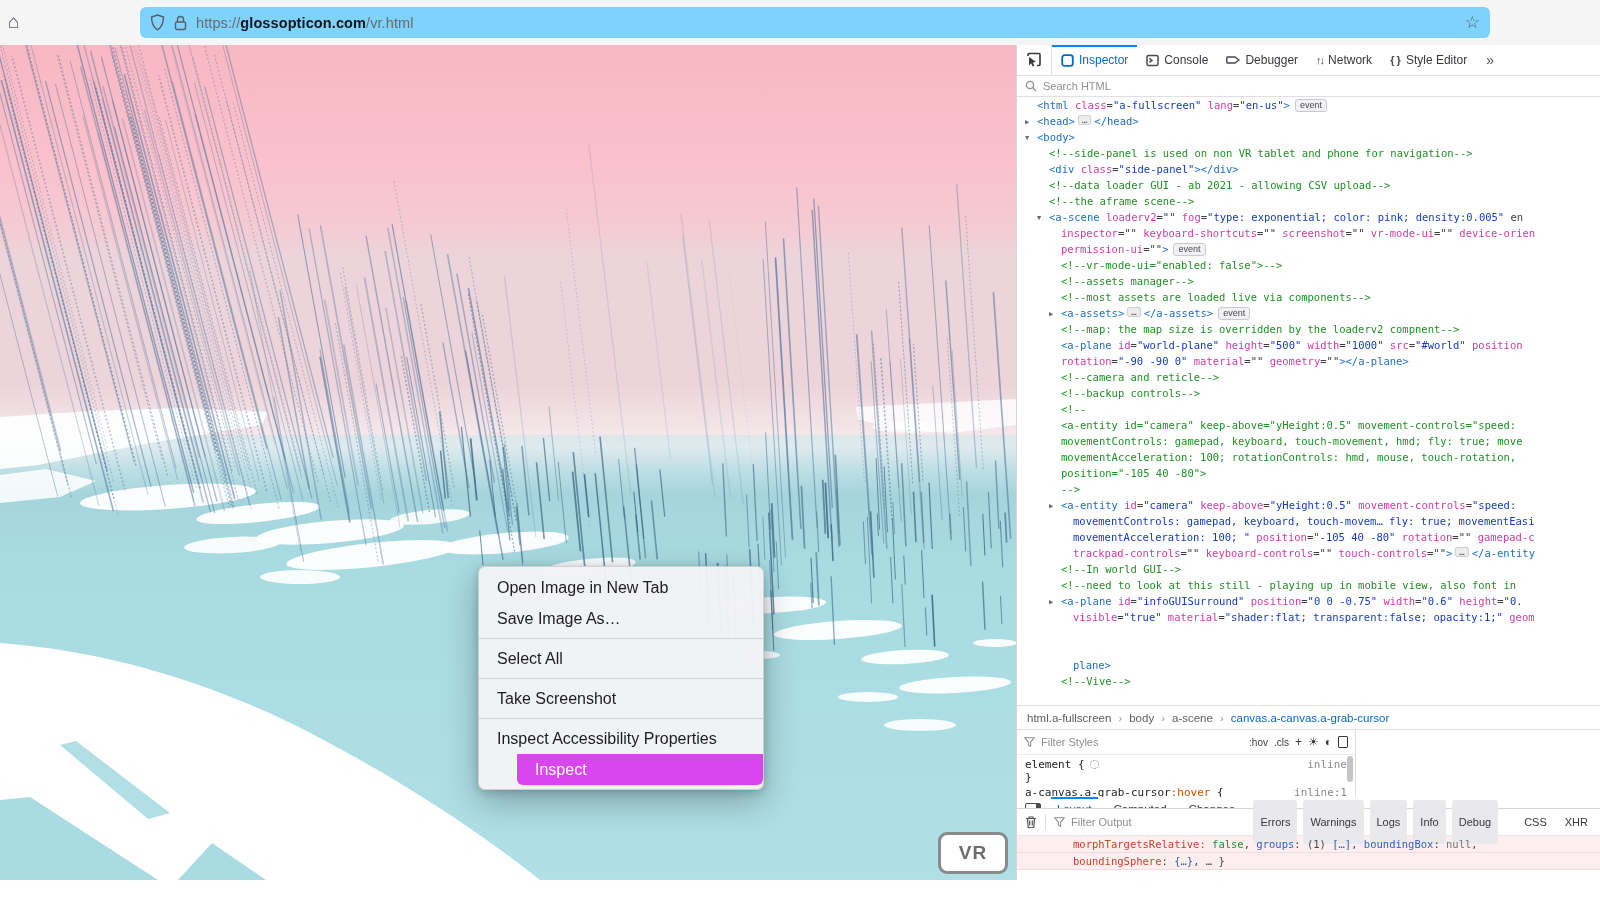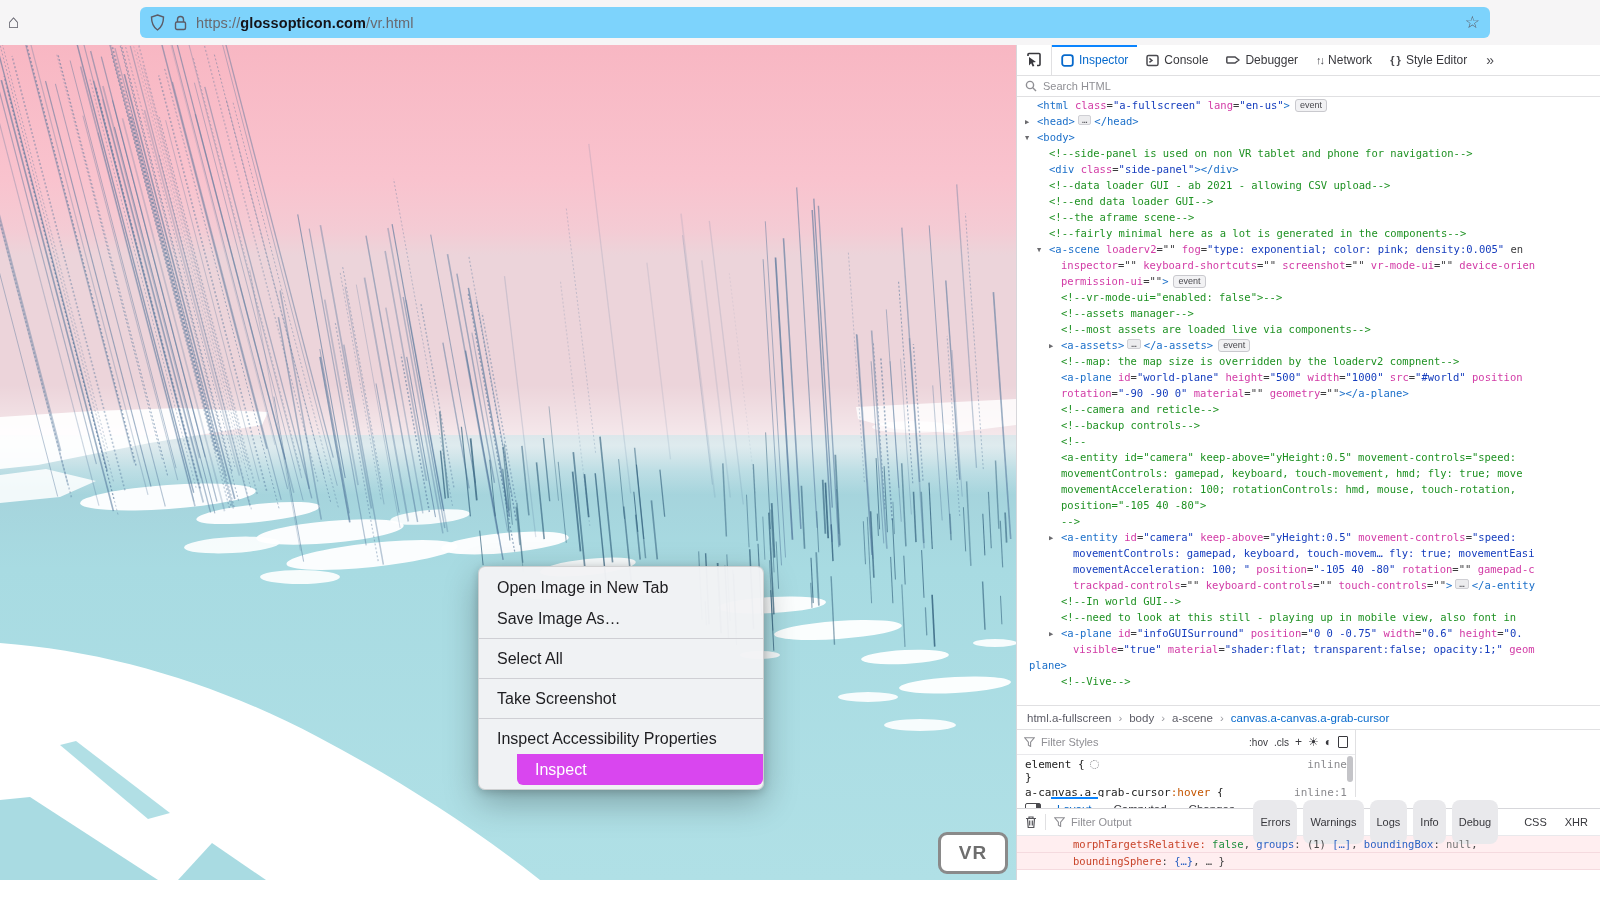--- a/index.html
+++ b/index.html
@@ -91,21 +91,21 @@
   #sidebar-toggle-icon::after{content:"";position:absolute;right:0;top:0;bottom:0;width:4px;background:#4a4a4f;}
   #flexbox-header{height:22px;display:flex;align-items:center;gap:6px;padding:0 8px;border-bottom:1px solid #efeff1;
                   color:#38383d;font-size:11.5px;}
   #flexbox-header .tri{font-size:7px;color:#6b6b6f;}
   #flexbox-hint{padding:6px 10px;font-style:italic;color:#737378;font-size:11.5px;white-space:nowrap;}
   
   #console{position:absolute;left:0;top:763px;width:100%;height:72px;border-top:1px solid #d7d7db;}
   #console-toolbar{height:26px;display:flex;align-items:center;gap:8px;padding:0 8px;border-bottom:1px solid #e9e9ec;}
   #console-toolbar .vsep{width:1px;height:16px;background:#e0e0e2;}
   #console-filter{color:#8f8f94;display:flex;align-items:center;gap:6px;flex:1;}
-  .chip{background:#e9e9ec;border-radius:8px;padding:16px 7px;font-size:11px;color:#38383d;}
+  .chip{background:#e9e9ec;border-radius:3px;padding:16px 7px;font-size:11px;color:#38383d;}
   .type-label{font-size:11px;color:#38383d;padding:0 4px;}
   #console-output{background:#fff;}
   .out-line{background:#ffeef0;border-bottom:1px solid #f5dadf;padding:0 8px 0 56px;height:16px;line-height:16px;
             font-family:"DejaVu Sans Mono",monospace;font-size:10.5px;white-space:nowrap;overflow:hidden;}
   .og-err{color:#c9442a;} .og-val{color:#2b61c4;} .og-grn{color:#1e8e3e;} .og-gry{color:#777;} .og-pln{color:#444;}
   svg.ic{display:block;}
 </style>
 </head>
 <body>
 
@@ -501,23 +501,21 @@
       <span>Search HTML</span>
     </div>
 
     <div id="markup">
         <div class="code-line" style="padding-left: 8px;"><span class="ar"></span><span class="sg-t">&lt;html</span><span class="sg-p"> </span><span class="sg-a">class</span><span class="sg-p">=</span><span class="sg-v">"a-fullscreen"</span><span class="sg-p"> </span><span class="sg-a">lang</span><span class="sg-p">=</span><span class="sg-v">"en-us"</span><span class="sg-t">&gt;</span><span class="badge">event</span></div>
         <div class="code-line" style="padding-left: 8px;"><span class="ar">▶</span><span class="sg-t">&lt;head&gt;</span><span class="ellipsis-badge">…</span><span class="sg-t">&lt;/head&gt;</span></div>
         <div class="code-line" style="padding-left: 8px;"><span class="ar">▼</span><span class="sg-t">&lt;body&gt;</span></div>
         <div class="code-line" style="padding-left: 20px;"><span class="ar"></span><span class="sg-c">&lt;!--side-panel is used on non VR tablet and phone for navigation--&gt;</span></div>
         <div class="code-line" style="padding-left: 20px;"><span class="ar"></span><span class="sg-t">&lt;div</span><span class="sg-p"> </span><span class="sg-a">class</span><span class="sg-p">=</span><span class="sg-v">"side-panel"</span><span class="sg-t">&gt;&lt;/div&gt;</span></div>
         <div class="code-line" style="padding-left: 20px;"><span class="ar"></span><span class="sg-c">&lt;!--data loader GUI - ab 2021 - allowing CSV upload--&gt;</span></div>
-        <div class="code-line" style="padding-left: 20px;"><span class="ar"></span><span class="sg-c">&lt;!--end data loader GUI--&gt;</span></div>
         <div class="code-line" style="padding-left: 20px;"><span class="ar"></span><span class="sg-c">&lt;!--the aframe scene--&gt;</span></div>
-        <div class="code-line" style="padding-left: 20px;"><span class="ar"></span><span class="sg-c">&lt;!--fairly minimal here as a lot is generated in the components--&gt;</span></div>
         <div class="code-line" style="padding-left: 20px;"><span class="ar">▼</span><span class="sg-t">&lt;a-scene</span><span class="sg-p"> </span><span class="sg-a">loaderv2</span><span class="sg-p">="" </span><span class="sg-a">fog</span><span class="sg-p">=</span><span class="sg-v">"type: exponential; color: pink; density:0.005"</span><span class="sg-p"> en</span></div>
         <div class="code-line" style="padding-left: 32px;"><span class="ar"></span><span class="sg-a">inspector</span><span class="sg-p">="" </span><span class="sg-a">keyboard-shortcuts</span><span class="sg-p">="" </span><span class="sg-a">screenshot</span><span class="sg-p">="" </span><span class="sg-a">vr-mode-ui</span><span class="sg-p">="" </span><span class="sg-a">device-orien</span></div>
         <div class="code-line" style="padding-left: 32px;"><span class="ar"></span><span class="sg-a">permission-ui</span><span class="sg-p">=""</span><span class="sg-t">&gt;</span><span class="badge">event</span></div>
         <div class="code-line" style="padding-left: 32px;"><span class="ar"></span><span class="sg-c">&lt;!--vr-mode-ui="enabled: false"&gt;--&gt;</span></div>
         <div class="code-line" style="padding-left: 32px;"><span class="ar"></span><span class="sg-c">&lt;!--assets manager--&gt;</span></div>
         <div class="code-line" style="padding-left: 32px;"><span class="ar"></span><span class="sg-c">&lt;!--most assets are loaded live via components--&gt;</span></div>
         <div class="code-line" style="padding-left: 32px;"><span class="ar">▶</span><span class="sg-t">&lt;a-assets&gt;</span><span class="ellipsis-badge">…</span><span class="sg-t">&lt;/a-assets&gt;</span><span class="badge">event</span></div>
         <div class="code-line" style="padding-left: 32px;"><span class="ar"></span><span class="sg-c">&lt;!--map: the map size is overridden by the loaderv2 compnent--&gt;</span></div>
         <div class="code-line" style="padding-left: 32px;"><span class="ar"></span><span class="sg-t">&lt;a-plane</span><span class="sg-p"> </span><span class="sg-a">id</span><span class="sg-p">=</span><span class="sg-v">"world-plane"</span><span class="sg-p"> </span><span class="sg-a">height</span><span class="sg-p">=</span><span class="sg-v">"500"</span><span class="sg-p"> </span><span class="sg-a">width</span><span class="sg-p">=</span><span class="sg-v">"1000"</span><span class="sg-p"> </span><span class="sg-a">src</span><span class="sg-p">=</span><span class="sg-v">"#world"</span><span class="sg-p"> </span><span class="sg-a">position</span></div>
         <div class="code-line" style="padding-left: 32px;"><span class="ar"></span><span class="sg-a">rotation</span><span class="sg-p">=</span><span class="sg-v">"-90 -90 0"</span><span class="sg-p"> </span><span class="sg-a">material</span><span class="sg-p">="" </span><span class="sg-a">geometry</span><span class="sg-p">=""</span><span class="sg-t">&gt;&lt;/a-plane&gt;</span></div>
@@ -530,21 +528,21 @@
         <div class="code-line" style="padding-left: 32px;"><span class="ar"></span><span class="sg-c">position="-105 40 -80"&gt;</span></div>
         <div class="code-line" style="padding-left: 32px;"><span class="ar"></span><span class="sg-c">--&gt;</span></div>
         <div class="code-line" style="padding-left: 32px;"><span class="ar">▶</span><span class="sg-t">&lt;a-entity</span><span class="sg-p"> </span><span class="sg-a">id</span><span class="sg-p">=</span><span class="sg-v">"camera"</span><span class="sg-p"> </span><span class="sg-a">keep-above</span><span class="sg-p">=</span><span class="sg-v">"yHeight:0.5"</span><span class="sg-p"> </span><span class="sg-a">movement-controls</span><span class="sg-p">=</span><span class="sg-v">"speed:</span></div>
         <div class="code-line" style="padding-left: 44px;"><span class="ar"></span><span class="sg-v">movementControls: gamepad, keyboard, touch-movem… fly: true; movementEasi</span></div>
         <div class="code-line" style="padding-left: 44px;"><span class="ar"></span><span class="sg-v">movementAcceleration: 100; "</span><span class="sg-p"> </span><span class="sg-a">position</span><span class="sg-p">=</span><span class="sg-v">"-105 40 -80"</span><span class="sg-p"> </span><span class="sg-a">rotation</span><span class="sg-p">="" </span><span class="sg-a">gamepad-c</span></div>
         <div class="code-line" style="padding-left: 44px;"><span class="ar"></span><span class="sg-a">trackpad-controls</span><span class="sg-p">="" </span><span class="sg-a">keyboard-controls</span><span class="sg-p">="" </span><span class="sg-a">touch-controls</span><span class="sg-p">=""</span><span class="sg-t">&gt;</span><span class="ellipsis-badge">…</span><span class="sg-t">&lt;/a-entity</span></div>
         <div class="code-line" style="padding-left: 32px;"><span class="ar"></span><span class="sg-c">&lt;!--In world GUI--&gt;</span></div>
         <div class="code-line" style="padding-left: 32px;"><span class="ar"></span><span class="sg-c">&lt;!--need to look at this still - playing up in mobile view, also font in</span></div>
         <div class="code-line" style="padding-left: 32px;"><span class="ar">▶</span><span class="sg-t">&lt;a-plane</span><span class="sg-p"> </span><span class="sg-a">id</span><span class="sg-p">=</span><span class="sg-v">"infoGUISurround"</span><span class="sg-p"> </span><span class="sg-a">position</span><span class="sg-p">=</span><span class="sg-v">"0 0 -0.75"</span><span class="sg-p"> </span><span class="sg-a">width</span><span class="sg-p">=</span><span class="sg-v">"0.6"</span><span class="sg-p"> </span><span class="sg-a">height</span><span class="sg-p">=</span><span class="sg-v">"0.</span></div>
         <div class="code-line" style="padding-left: 44px;"><span class="ar"></span><span class="sg-a">visible</span><span class="sg-p">=</span><span class="sg-v">"true"</span><span class="sg-p"> </span><span class="sg-a">material</span><span class="sg-p">=</span><span class="sg-v">"shader:flat; transparent:false; opacity:1;"</span><span class="sg-p"> </span><span class="sg-a">geom</span></div>
-        <div class="code-line" style=""><span class="ar"></span><span class="sg-t">plane&gt;</span></div>
+        <div class="code-line" style="padding-left: 44px; margin-top: 32px;"><span class="ar"></span><span class="sg-t">plane&gt;</span></div>
         <div class="code-line" style="padding-left: 32px;"><span class="ar"></span><span class="sg-c">&lt;!--Vive--&gt;</span></div>
       </div>
 
     <div id="breadcrumb">
         <span class="crumb">html.a-fullscreen</span>
         <span class="crumb-sep">›</span>
         <span class="crumb">body</span>
         <span class="crumb-sep">›</span>
         <span class="crumb">a-scene</span>
         <span class="crumb-sep">›</span>

